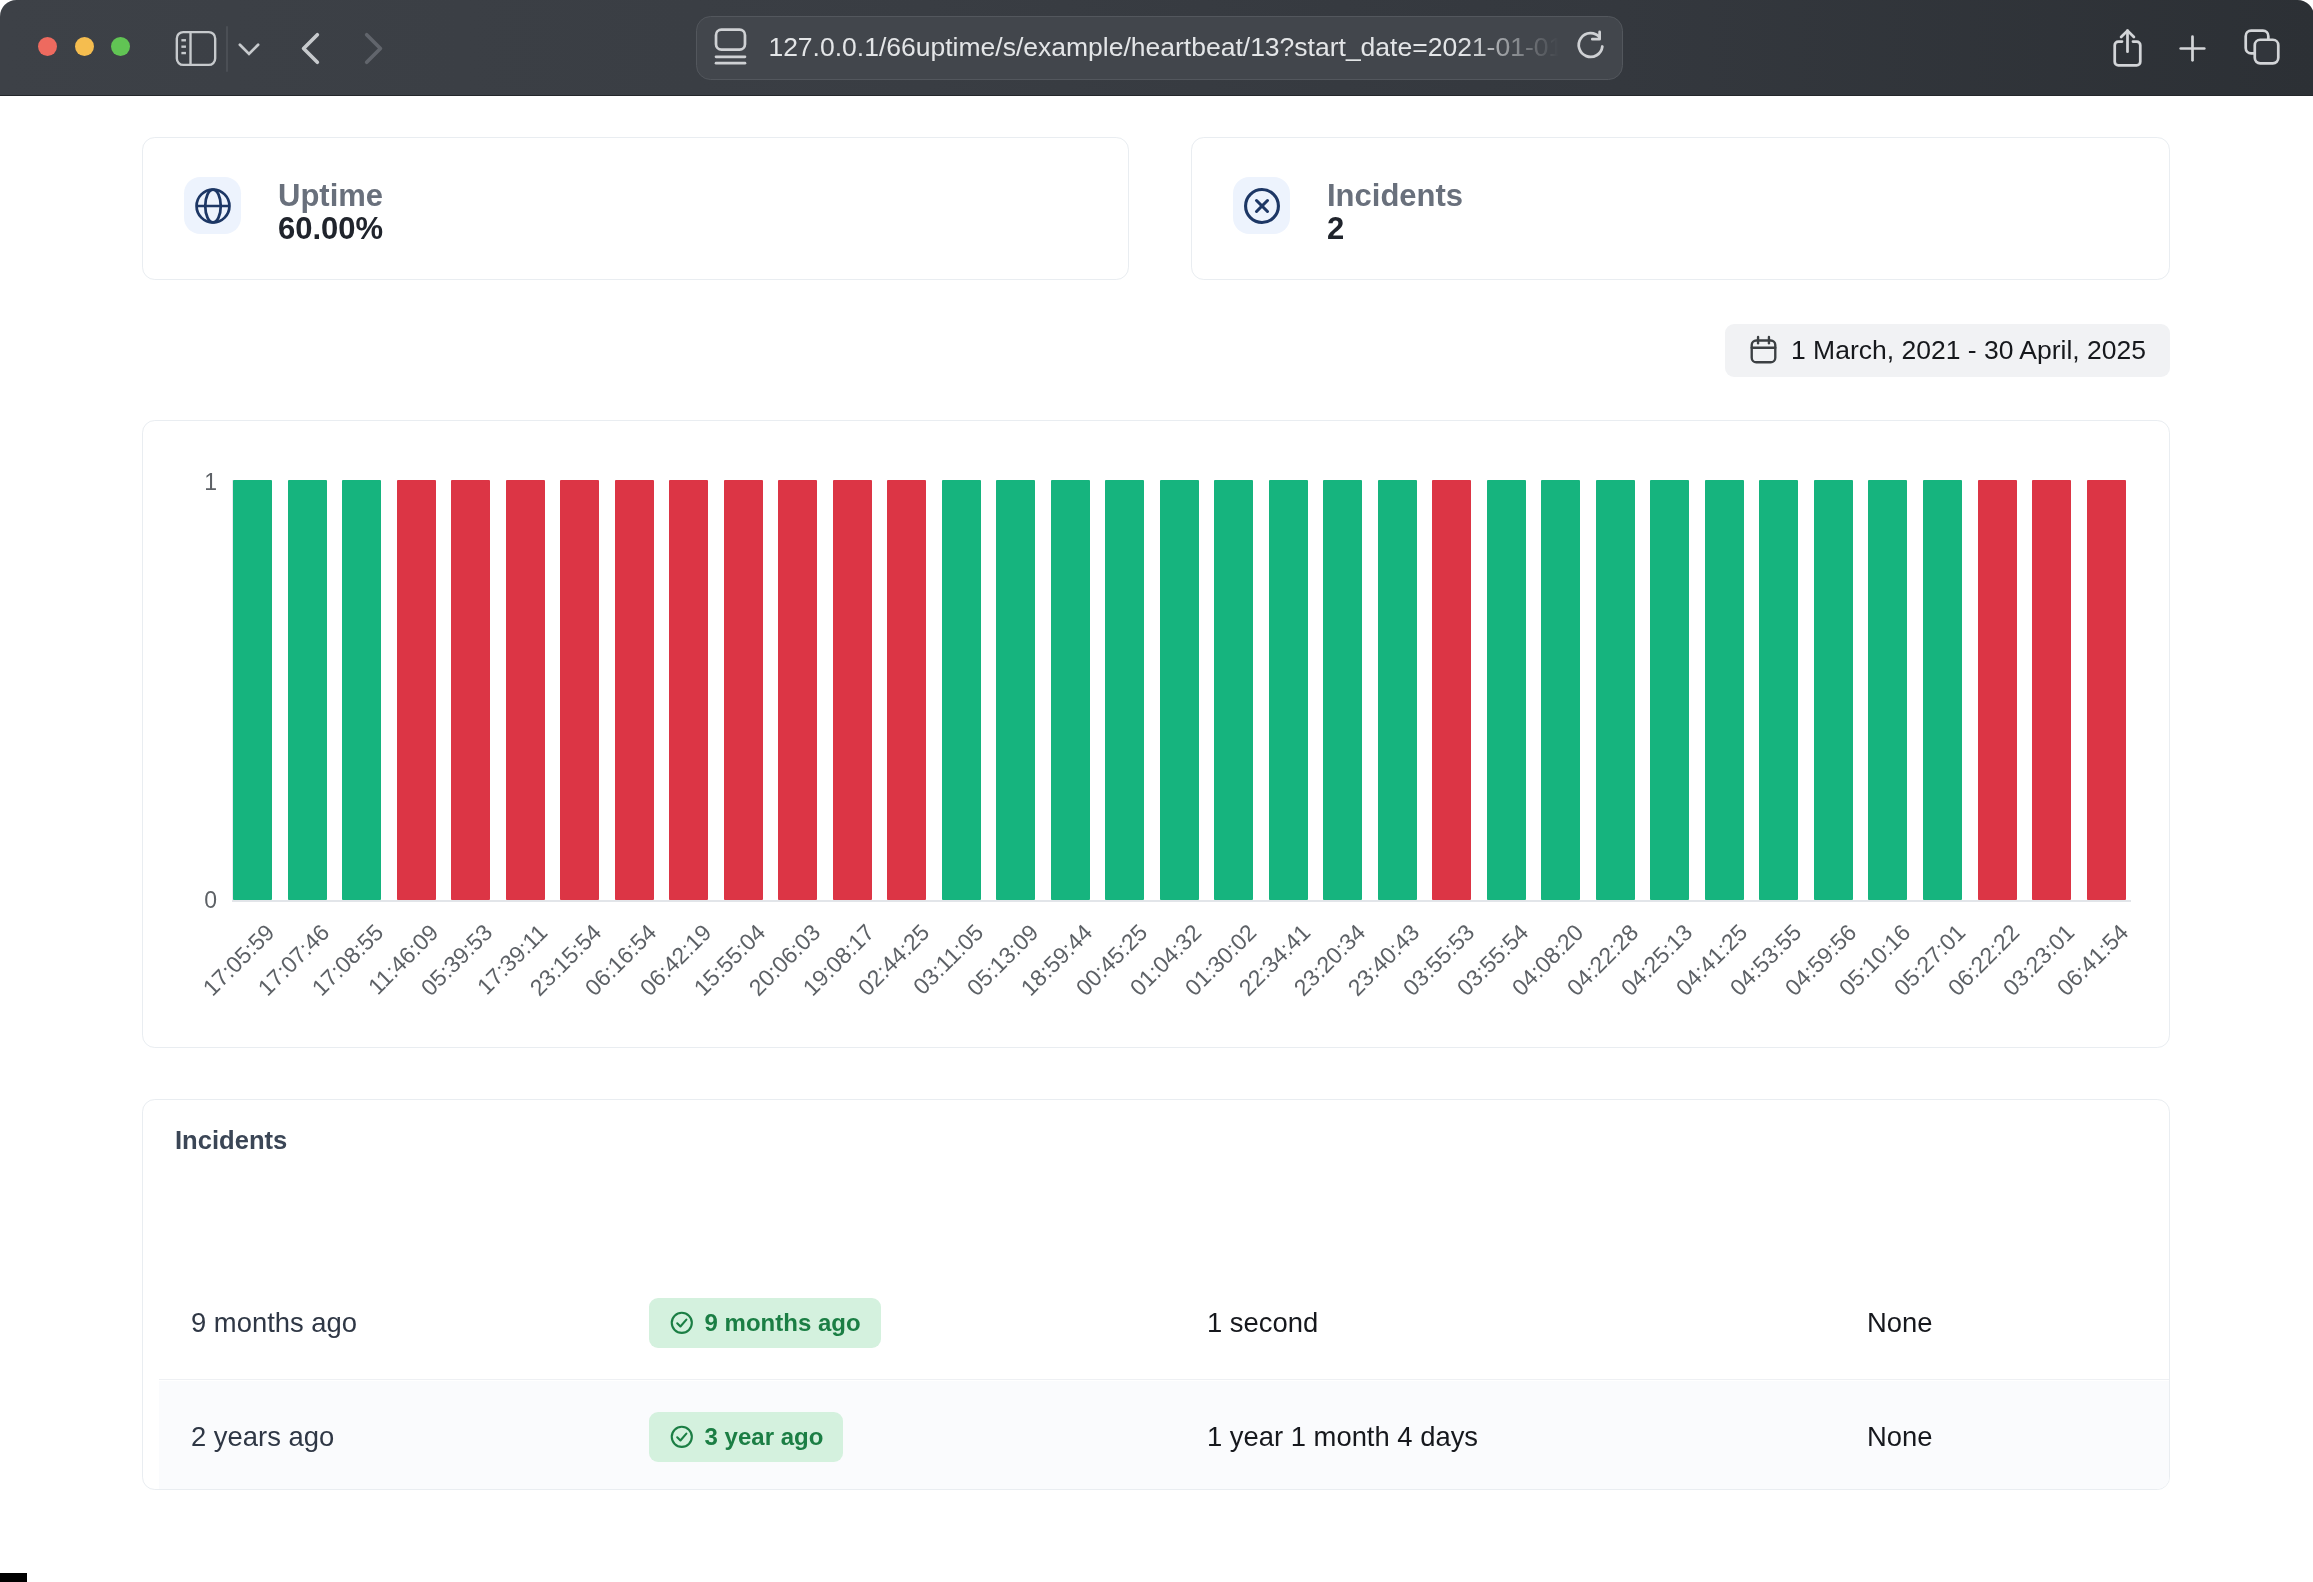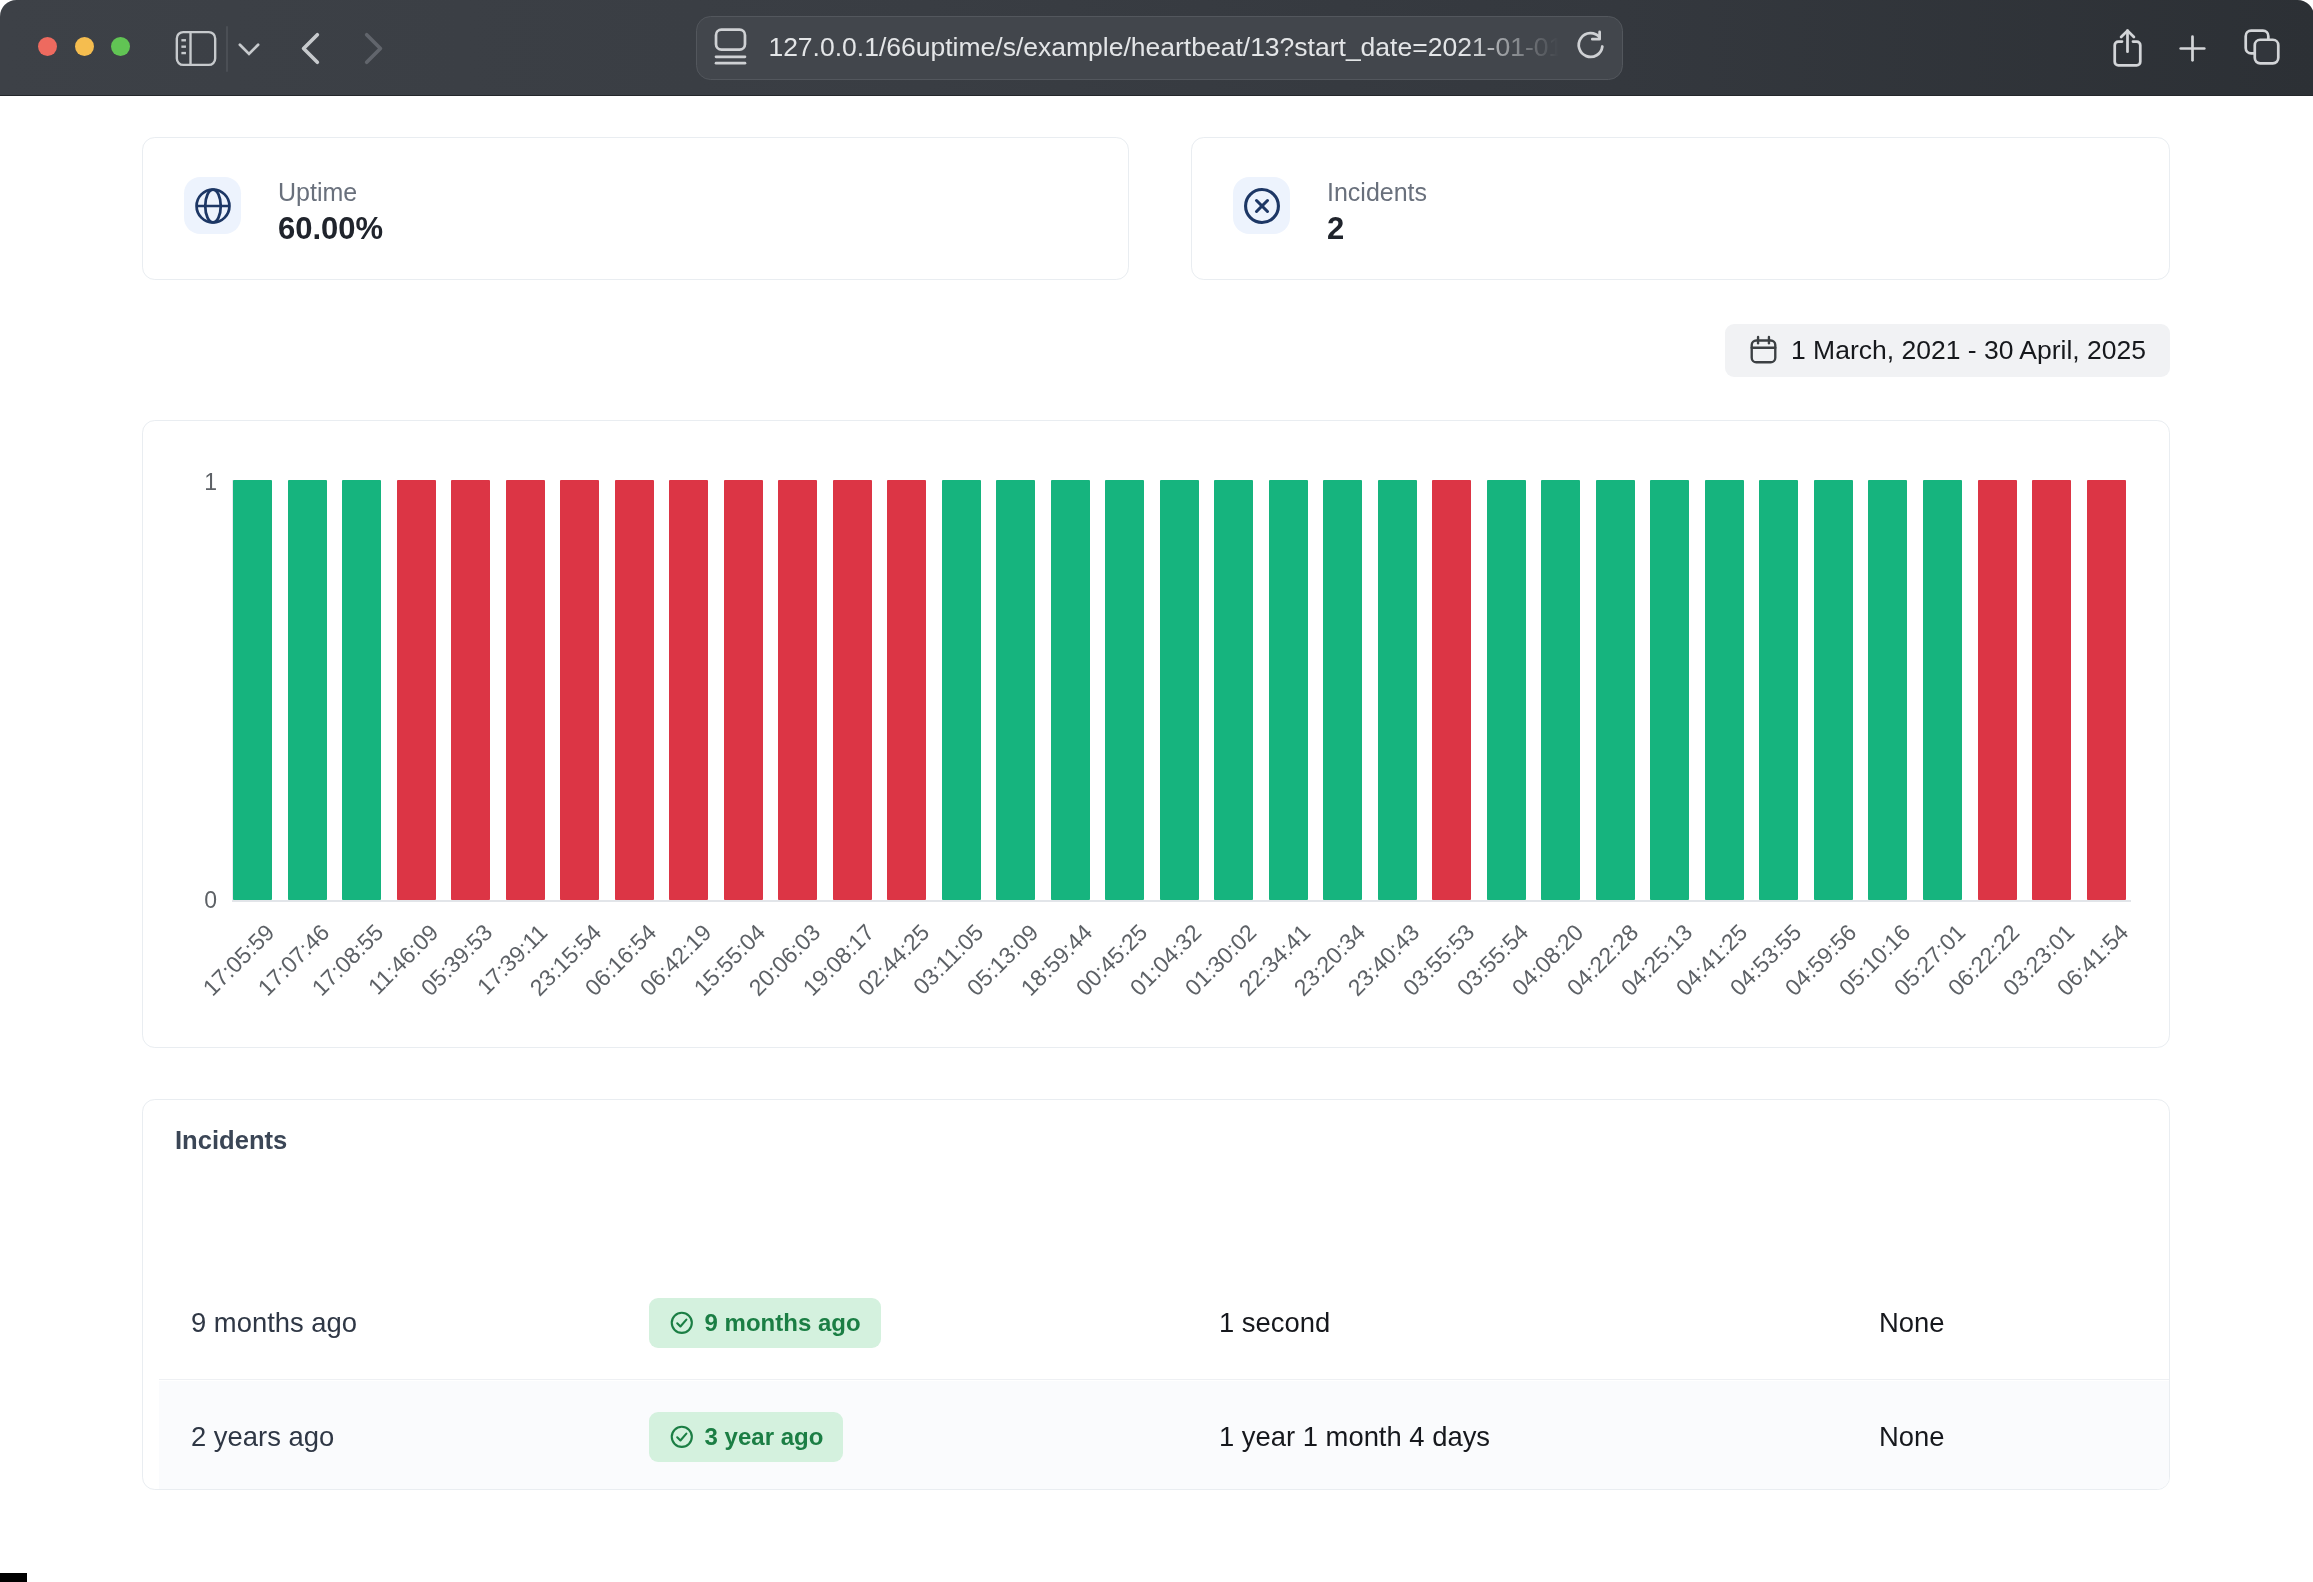--- a/index.html
+++ b/index.html
@@ -19,21 +19,21 @@
     background:#42464c; border:1.4px solid #53575d; border-radius:14.6px;
     display:flex; align-items:center; padding:0 16.4px; }
   .url-text { flex:1; margin-left:20px; font-size:26.5px; color:#e3e5e7; white-space:nowrap; overflow:hidden;
     -webkit-mask-image:linear-gradient(90deg,#000 86%,transparent 98%);
             mask-image:linear-gradient(90deg,#000 86%,transparent 98%); }
 
   
   .card { position:absolute; background:#fff; border:1.4px solid #e9edf1; border-radius:12.8px; }
   .stat-tile { position:absolute; left:41px; top:39px; width:57px; height:57px; border-radius:16.4px;
     background:#edf3fd; display:flex; align-items:center; justify-content:center; }
-  .stat-label { position:absolute; left:135px; top:40px; font-size:25px; color:#69707c; }
+  .stat-label { position:absolute; left:135px; top:40px; font-size:31px; color:#69707c;font-weight:bold; }
   .stat-value { position:absolute; left:135px; top:73px; font-size:31px; font-weight:bold; color:#20242c; }
 
   
   .date-btn { position:absolute; right:144px; top:324px; height:53px; padding:0 24px;
     background:#f1f2f4; border-radius:9.1px; display:inline-flex; align-items:center; gap:12.8px; }
   .date-btn span { font-size:26.5px; color:#16181c; }
 
   
   .chart-card { left:142px; top:420px; width:2028px; height:628px; }
   .y-axis-line { position:absolute; left:89px; top:59px; width:1.8px; height:421px; background:#e7eaee; }
@@ -50,21 +50,21 @@
   .table-card { left:142px; top:1099px; width:2028px; height:391px; overflow:hidden; }
   .table-title { position:absolute; left:32px; top:0; height:81px; line-height:81px;
     font-size:25.6px; font-weight:bold; color:#3b4656; }
   .thead { position:absolute; left:0; top:81px; width:100%; height:86px; background:#f8f9fb;
     border-top:1.4px solid #edeff2; border-bottom:1.4px solid #edeff2; }
   .th { position:absolute; top:0; height:86px; line-height:86px; font-size:25.6px; font-weight:bold; color:#4a5362; }
   .trow { position:absolute; left:16px; width:100%; }
   .row1 { top:167px; height:113px; background:#ffffff; border-bottom:1.4px solid #eef0f3; }
   .row2 { top:281px; height:111px; background:#fafbfd; }
   .td { position:absolute; top:50%; transform:translateY(-50%); font-size:27.4px; color:#2f3745; white-space:nowrap; }
-  .td.dark { color:#16181d;margin-left:12px; }
+  .td.dark { color:#16181d; }
   .c0 { left:32px; } .c1 { left:490px; } .c2 { left:1048px; } .c3 { left:1708px; }
   .badge { position:absolute; left:490px; top:50%; transform:translateY(-50%);
     display:inline-flex; align-items:center; gap:10px; background:#d4f1de; border-radius:9.1px;
     padding:11px 20px; }
   .badge span { font-size:24px; font-weight:bold; color:#1b7e44; }
 
   .artifact { position:absolute; left:0; top:1573px; width:27.4px; height:9.1px; background:#000; }
 </style>
 </head>
 <body>

